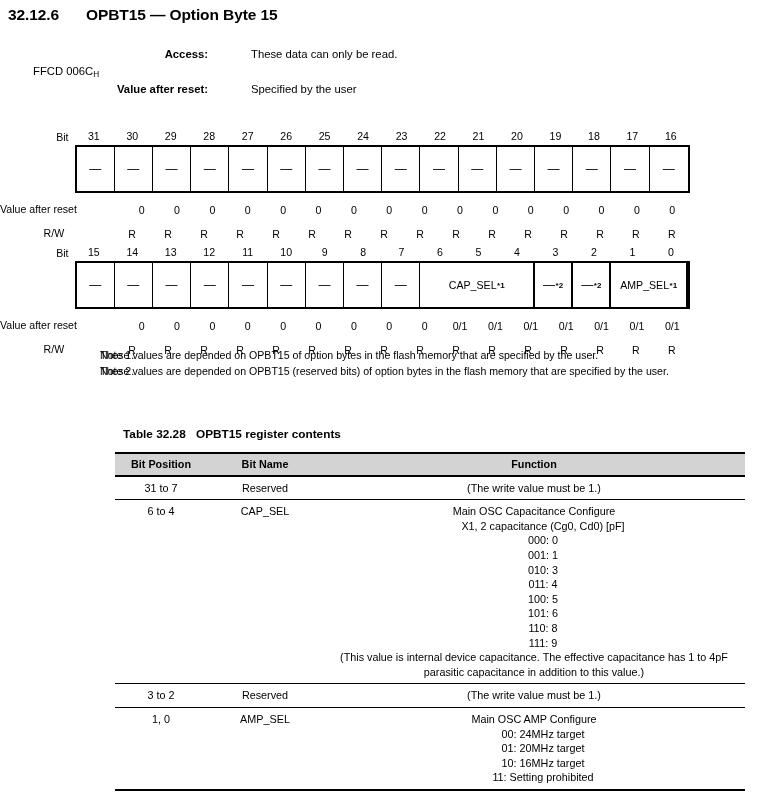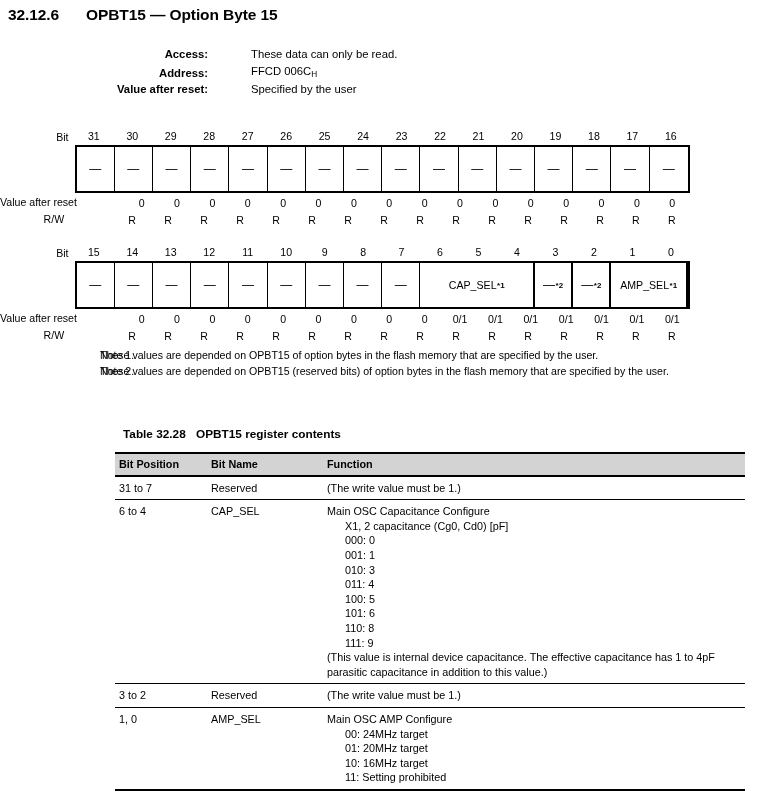--- a/index.html
+++ b/index.html
@@ -119,21 +119,21 @@
   }
   .cell sup {
     font-size: 8px;
     font-weight: bold;
     vertical-align: 0.45em;
     margin-left: 0.5px;
   }
 
   .reg-valrow {
     display: flex;
-    margin-top: 3px;
+    margin-top: 10px;
     gap: 44px;
   }
   .valcell {
     flex: 1 1 0;
     text-align: center;
     font-size: 10.6px;
     line-height: 14px;
   }
 
   
@@ -170,21 +170,21 @@
   .tbl-caption .cap-num { display: inline-block; width: 73px; margin-left: 8px; }
 
   .data-table {
     position: absolute;
     left: 115px;
     width: 630px;
     border-collapse: collapse;
     font-size: 10.8px;
   }
   .data-table th, .data-table td {
-    text-align: left;
+    text-align: center;
     vertical-align: top;
     padding: 4px 4px 4px 4px;
     font-weight: normal;
     line-height: 14.6px;
   }
   .data-table thead th {
     background: #d3d3d3;
     font-weight: bold;
     border-top: 2.2px solid #000;
     border-bottom: 2.2px solid #000;
@@ -208,21 +208,20 @@
 <div class="section-head">
   <span class="num">32.12.6</span><span class="ttl">OPBT15 — Option Byte 15</span>
 </div>
 
 <div class="meta-block">
     <div class="meta-row">
       <div class="meta-label">Access:</div>
       <div class="meta-value">These data can only be read.</div>
     </div>
     <div class="meta-row">
-      <div class="meta-label">Address:</div>
       <div class="meta-value">FFCD 006C<sub>H</sub></div>
     </div>
     <div class="meta-row">
       <div class="meta-label">Value after reset:</div>
       <div class="meta-value">Specified by the user</div>
     </div>
   </div>
 
 <div class="reg" id="reg-upper" style="top:128px;">
     <div class="reg-bitnums">

